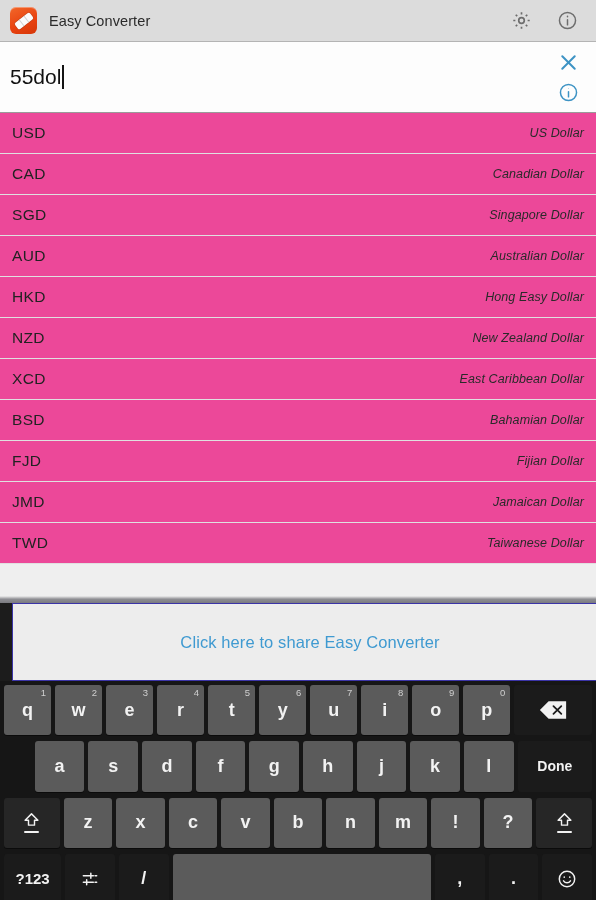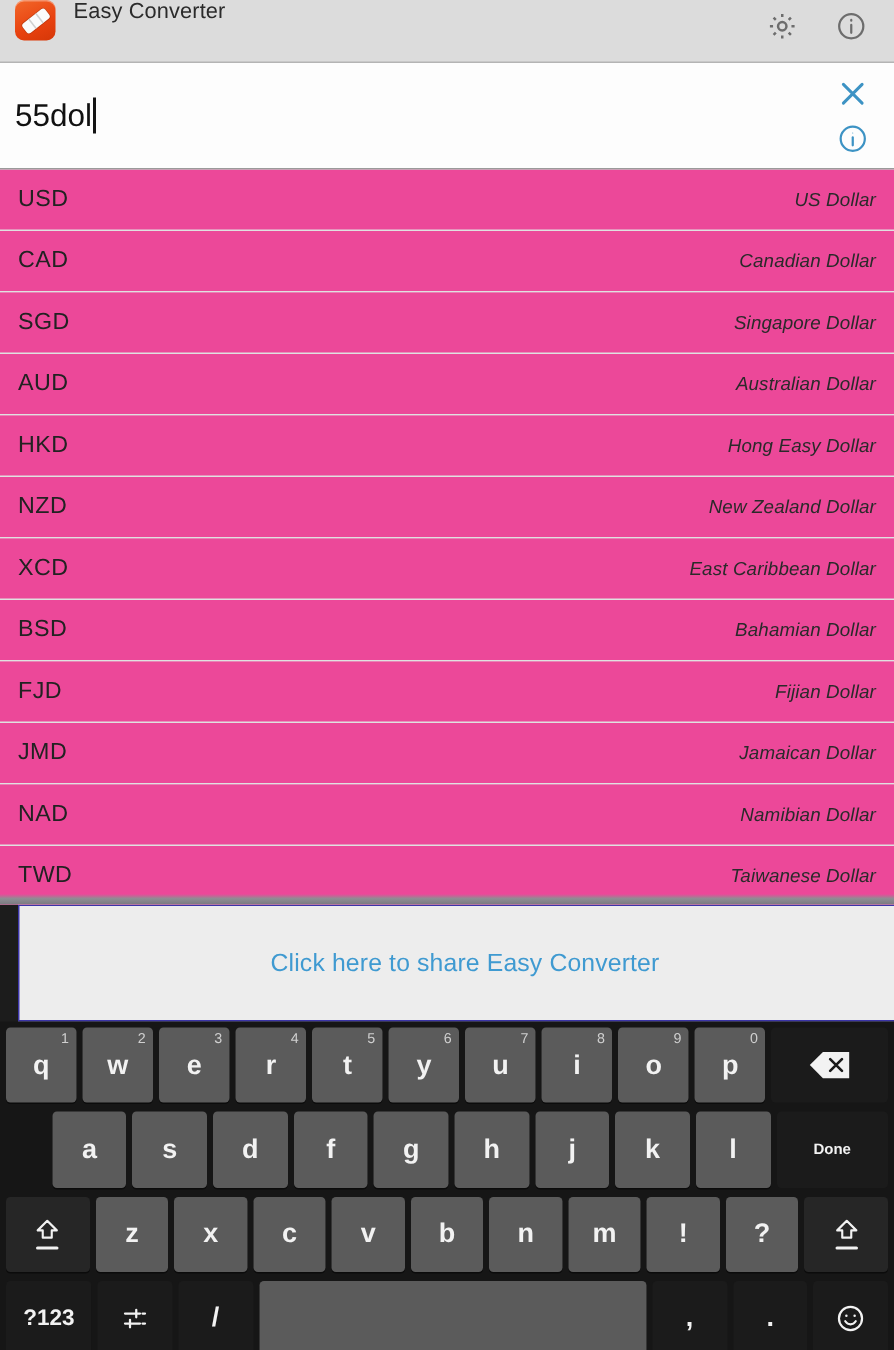--- a/index.html
+++ b/index.html
@@ -9,21 +9,21 @@
     font-family: "Liberation Sans", sans-serif;
     overflow: hidden;
   }
   #app { position: relative; width: 596px; height: 900px; }
 
   
   .titlebar {
     height: 42px; width: 100%;
     background: #dcdcdc;
     border-bottom: 1px solid #b4b4b4;
-    display: flex; align-items: flex-start;
+    display: flex; align-items: center;
     padding: 0 12px 0 10px;
   }
   .app-icon {
     width: 27px; height: 27px; border-radius: 6px;
     background: linear-gradient(155deg,#f2682a 0%,#e8410f 60%,#d53708 100%);
     position: relative; flex: 0 0 auto;
     box-shadow: inset 0 1px 0 rgba(255,255,255,.35);
   }
   .app-icon .band {
     position: absolute; left: 50%; top: 50%;
@@ -129,21 +129,21 @@
     box-shadow: 0 1px 0 rgba(0,0,0,.5);
     flex: 1 1 0;
     user-select: none;
   }
   .key .sup {
     position: absolute; top: 2px; right: 5px;
     font-size: 9.5px; font-weight: normal; color: #cfcfcf;
   }
   .key.space { background: #5b5b5b; flex: 5.2 1 0; }
   .key.done {
-    background: #1b1b1b; font-size: 10px; font-weight: bold; box-shadow: none;
+    background: #1b1b1b; font-size: 14px; font-weight: bold; box-shadow: none;
     flex: 1.5 1 0;
   }
   .key.bksp { background: #1b1b1b; box-shadow: none; flex: 1.65 1 0; }
   .key.shift { background: #262626; flex: 1.15 1 0; }
   .key.sym  { background: #1b1b1b; font-size: 15px; flex: 1.15 1 0; }
   .key.kbset, .key.slash, .key.comma, .key.period, .key.emoji {
     background: #1b1b1b; box-shadow: none;
   }
   .spacer-cell { flex: .62 1 0; }
 
@@ -233,24 +233,20 @@
           <span class="code">BSD</span>
           <span class="name">Bahamian Dollar</span>
         </div>
         <div class="row">
           <span class="code">FJD</span>
           <span class="name">Fijian Dollar</span>
         </div>
         <div class="row">
           <span class="code">JMD</span>
           <span class="name">Jamaican Dollar</span>
-        </div>
-        <div class="row">
-          <span class="code">NAD</span>
-          <span class="name">Namibian Dollar</span>
         </div>
         <div class="row">
           <span class="code">TWD</span>
           <span class="name">Taiwanese Dollar</span>
         </div>
       </div>
     <div class="list-edge"></div>
   </div>
 
   <div class="share-banner">

